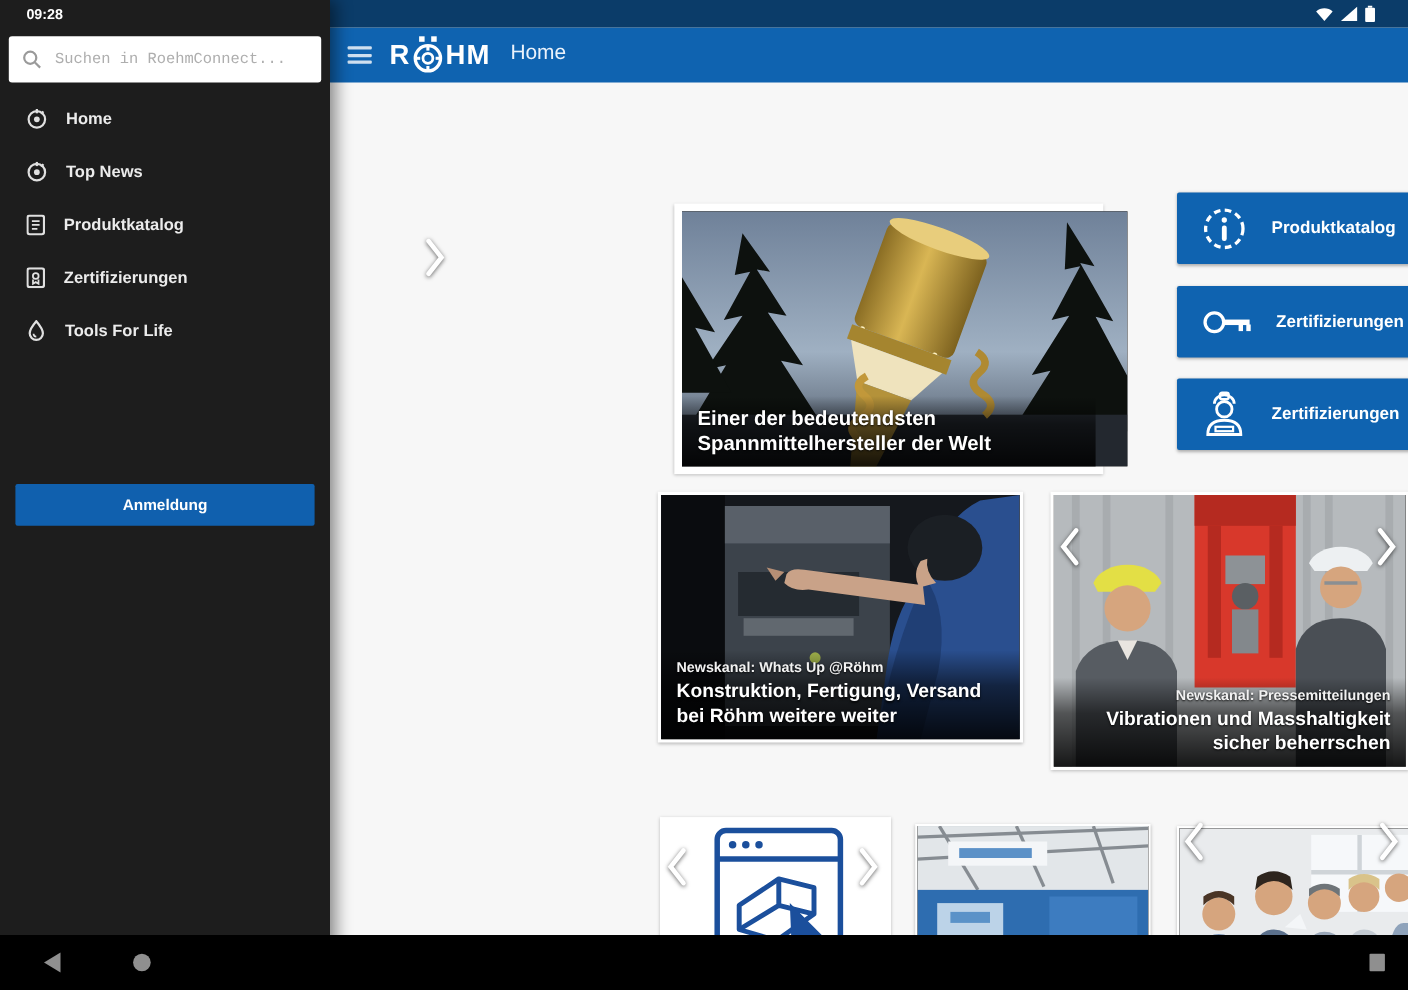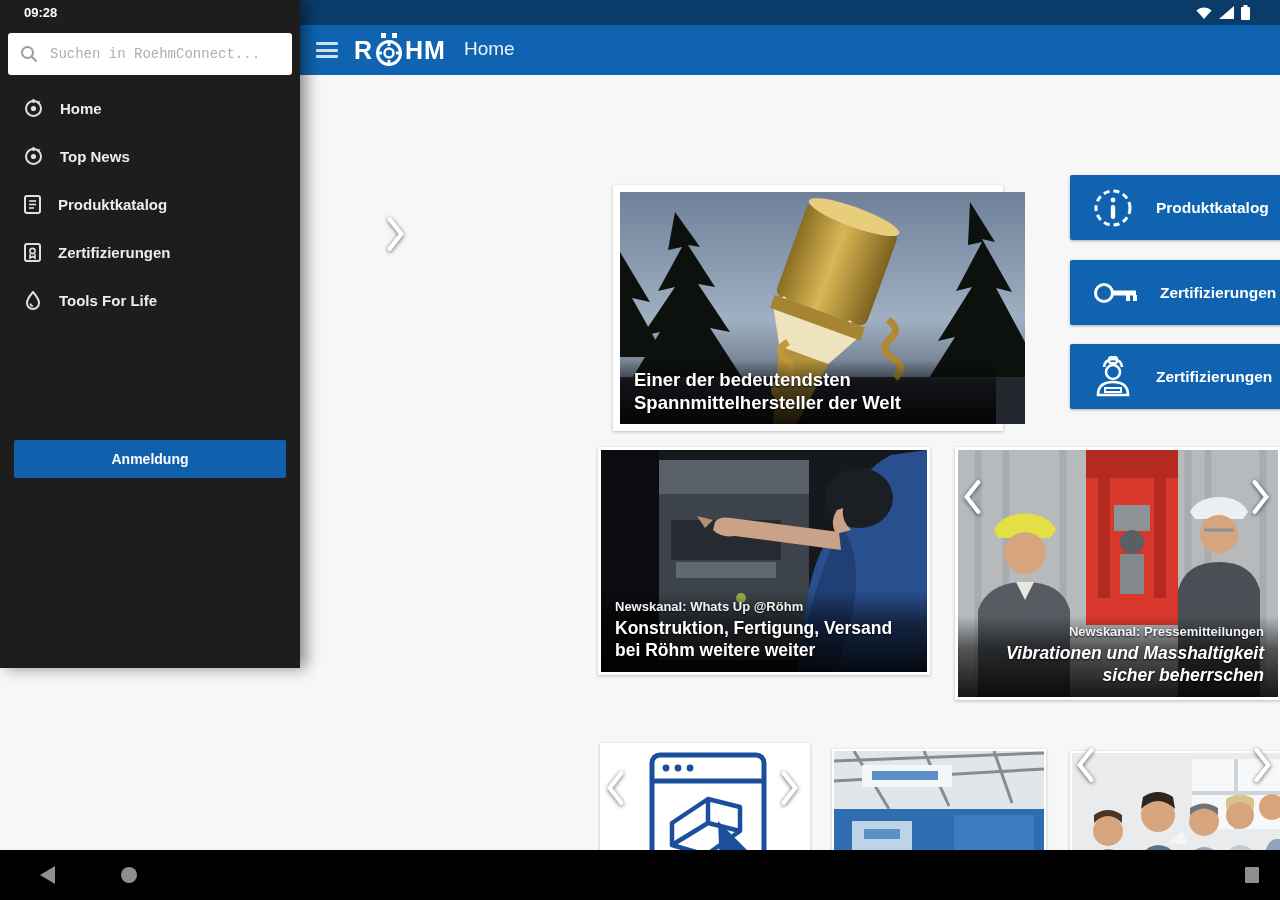--- a/index.html
+++ b/index.html
@@ -52,21 +52,21 @@
 
   
   .quick-btn { position:absolute; left:1070px; width:226px; height:65px; background:#0f63b0; border-radius:2px; box-shadow:0 1px 3px rgba(0,0,0,.3); display:flex; align-items:center; gap:22px; padding-left:22px; cursor:pointer; }
   .quick-btn .q-label { color:#fff; font-size:15.5px; font-weight:bold; }
   #quick-0 { top:100px; } #quick-1 { top:185px; } #quick-2 { top:269px; }
 
   
   .chev { position:absolute; width:22px; height:36px; z-index:6; cursor:pointer; filter:drop-shadow(0 1px 2px rgba(0,0,0,.6)); }
 
   
-  .drawer { position:absolute; left:0; top:0; width:300px; height:668px; background:#1d1d1d; z-index:10; box-shadow:6px 0 14px rgba(0,0,0,.45); }
+  .drawer { position:absolute; left:0; top:0; width:300px; height:900px; background:#1d1d1d; z-index:10; box-shadow:6px 0 14px rgba(0,0,0,.45); }
   .drawer-time { position:absolute; left:24px; top:5px; color:#fff; font-size:13px; font-weight:bold; }
   .search-box { position:absolute; left:8px; top:33px; width:284px; height:42px; background:#fff; border-radius:3px; display:flex; align-items:center; padding:0 12px; gap:12px; }
   .search-box input { border:none; outline:none; flex:1; font-size:14px; color:#7f1d1d; font-family:Liberation Mono, monospace; background:transparent; }
   .search-box input::placeholder { color:#aeaeae; }
   .drawer-menu { position:absolute; left:0; top:84px; width:300px; list-style:none; }
   .drawer-item { height:48px; display:flex; align-items:center; gap:17px; padding-left:24px; cursor:pointer; }
   .drawer-item .di-label { color:#ececec; font-size:15px; font-weight:600; }
   .drawer-info { position:absolute; left:15px; top:352px; width:272px; color:#8d8d8d; font-size:13.5px; line-height:1.5; }
   .login-btn { position:absolute; left:14px; top:424px; width:272px; height:38px; background:#1060ae; border:none; border-radius:2px; color:#fff; font-size:14px; font-weight:bold; font-family:inherit; cursor:pointer;margin-top:16px; }
 
@@ -244,21 +244,21 @@
           <path d="M20 247 L20 160 Q30 132 67 132 Q104 132 112 160 L112 247 Z" fill="#575c62"></path>
           <path d="M58 132 L67 150 L76 132 Z" fill="#e9e5e0"></path>
           <path d="M232 62 a30 20 0 0 1 58 0 l-5 7 l-48 0 Z" fill="#edf0f2"></path>
           <circle cx="261" cy="84" r="19" fill="#d6a57e"></circle>
           <line x1="246" y1="80" x2="276" y2="80" stroke="#8a8f93" stroke-width="3"></line>
           <path d="M220 247 L220 140 Q228 112 261 112 Q294 112 302 140 L302 247 Z" fill="#4a4f55"></path>
         </svg>
       </div>
       <div class="caption" style="left:3px; right:3px; bottom:3px;">
         <div class="channel">Newskanal: Pressemitteilungen</div>
-        <div class="title" style="max-width:310px;font-style:italic;">Vibrationen und Masshaltigkeit sicher beherrschen</div>
+        <div class="title" style="max-width:310px;">Vibrationen und Masshaltigkeit sicher beherrschen</div>
       </div>
     </div>
 
     <div class="card" id="bottom-card-0">
       <div class="img-wrap">
         <svg width="210" height="200" viewBox="0 0 210 200">
           <rect width="210" height="200" fill="#ffffff"></rect>
           <g stroke="#1b4f9c" stroke-width="5" fill="none">
             <rect x="52" y="12" width="112" height="108" rx="8"></rect>
             <line x1="52" y1="38" x2="164" y2="38"></line>

